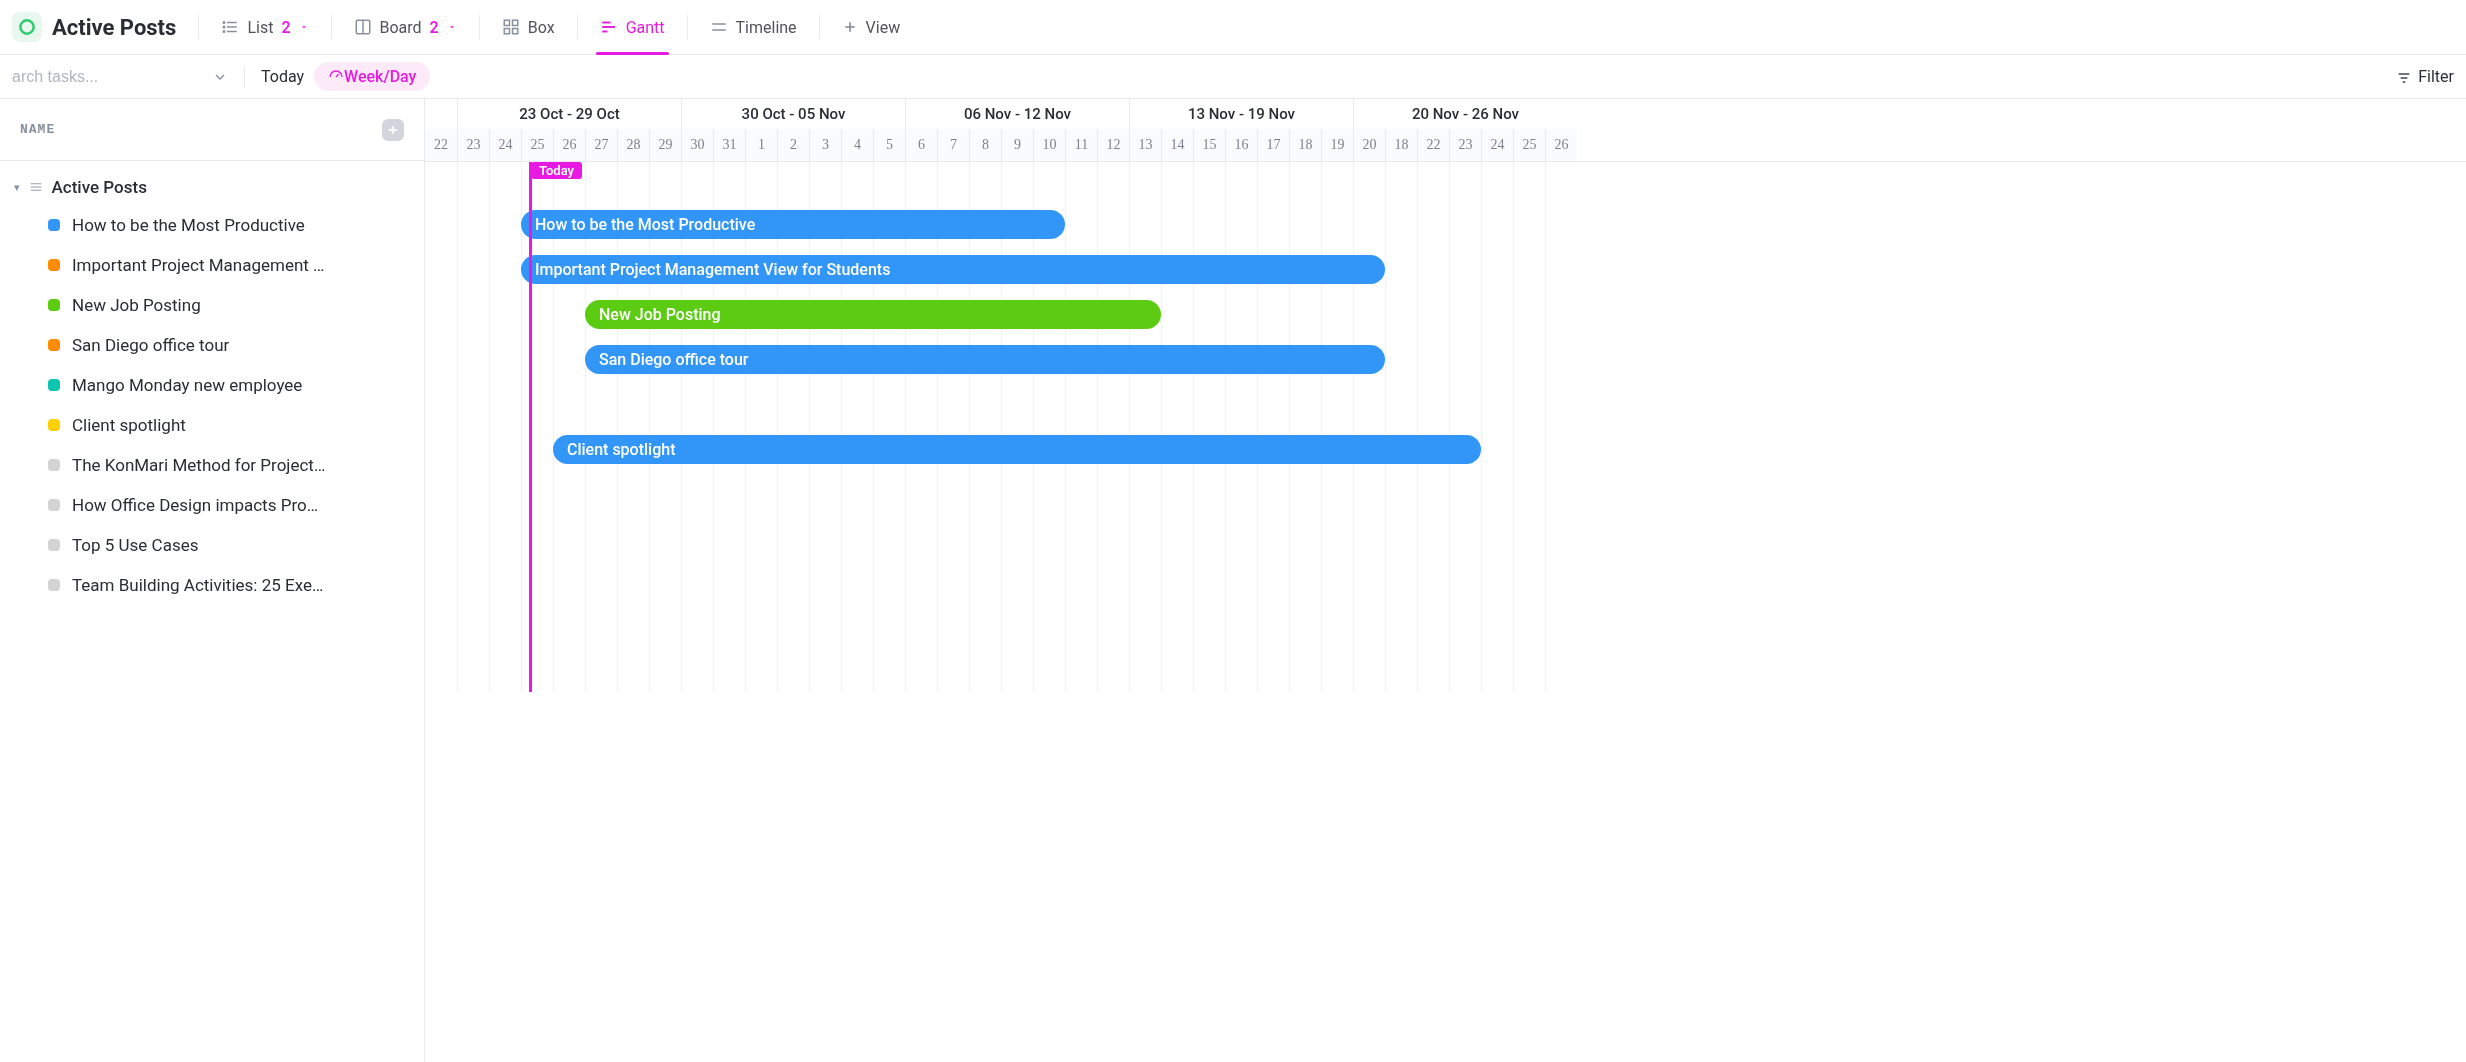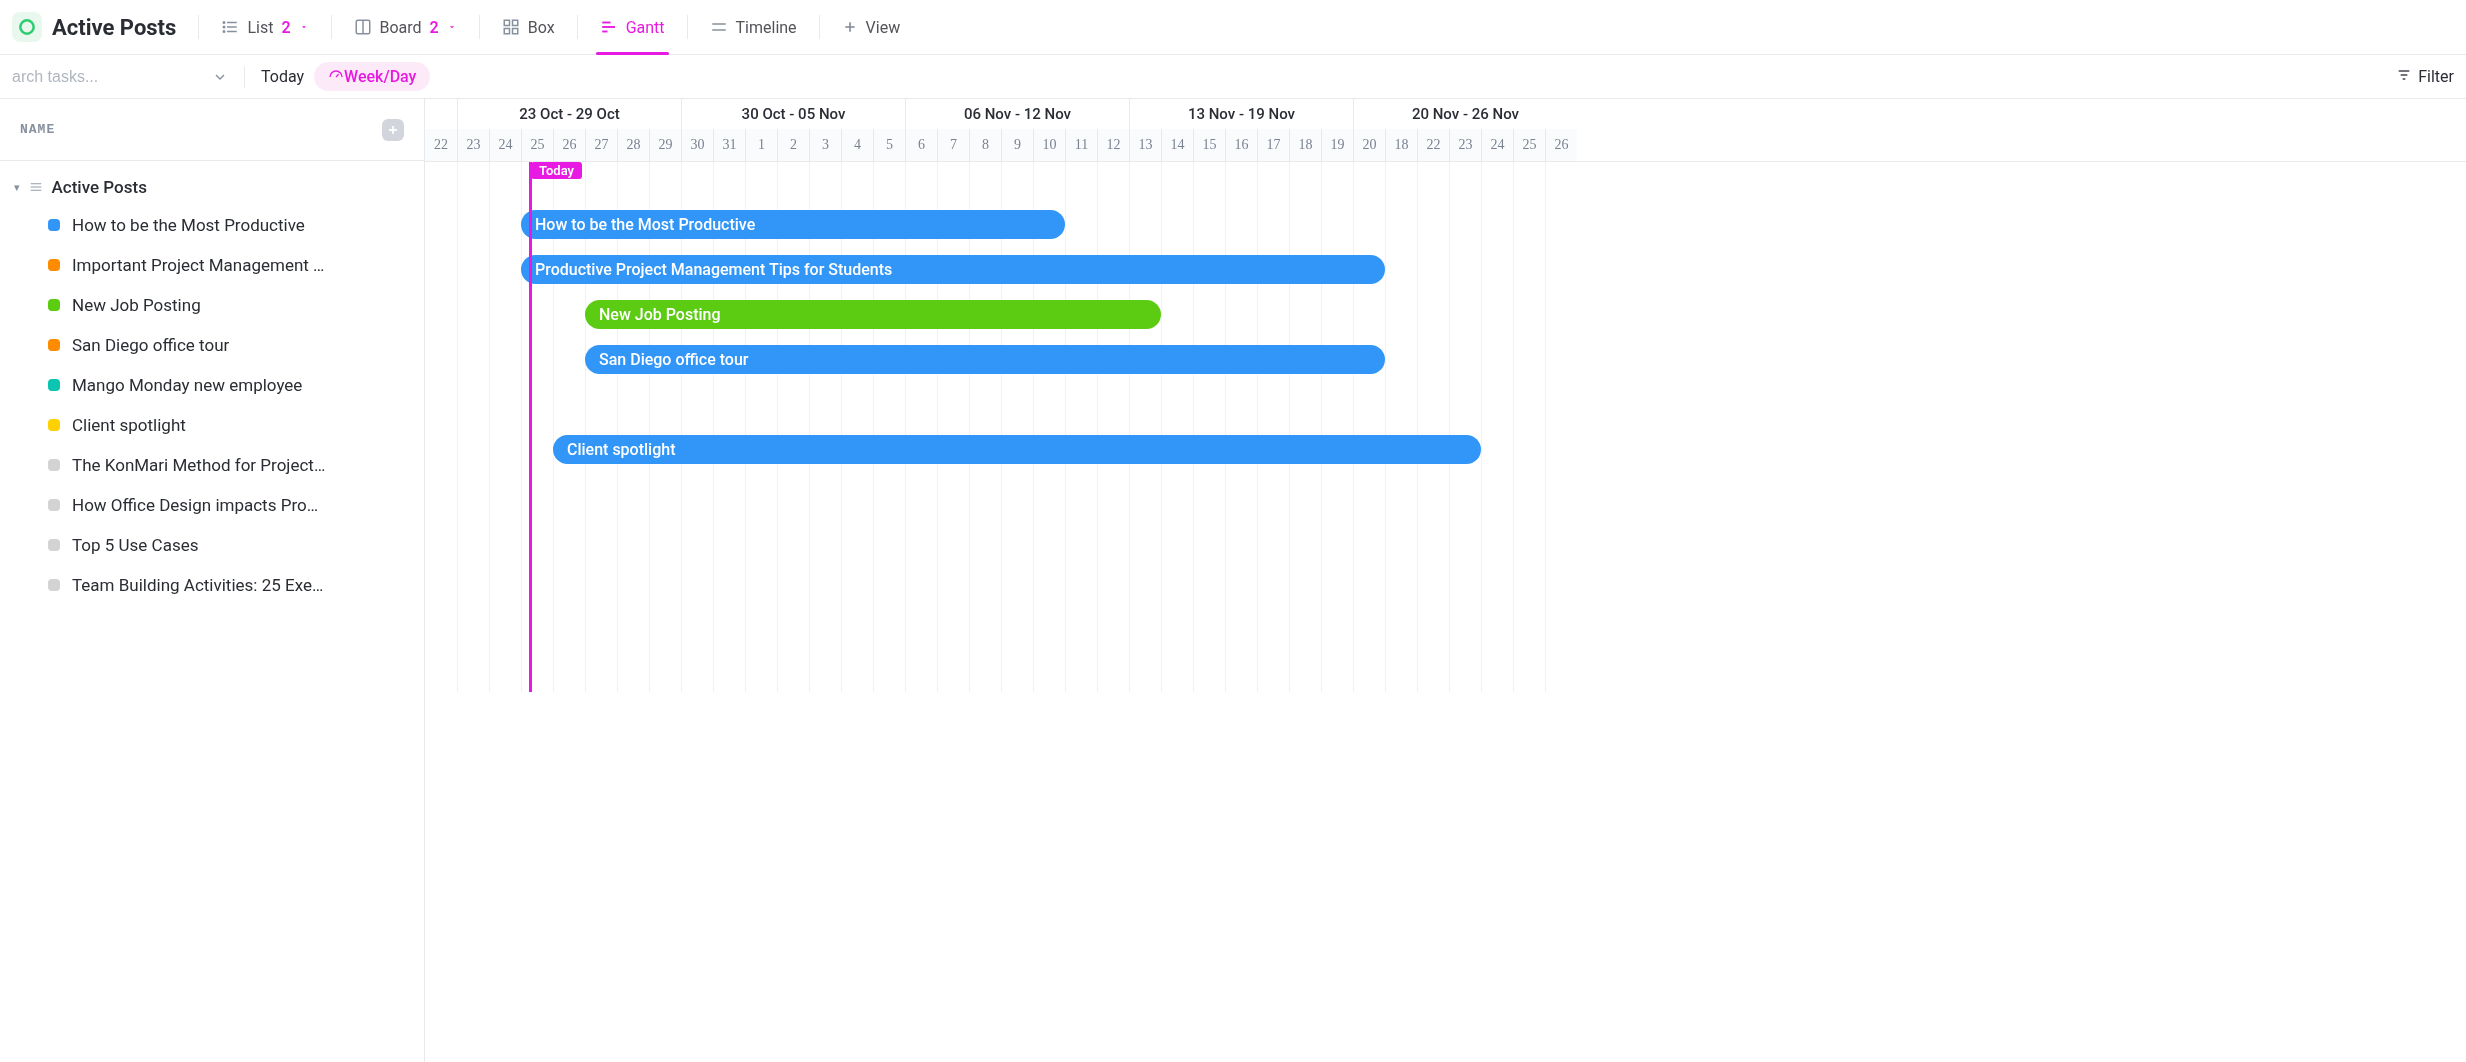--- a/index.html
+++ b/index.html
@@ -57,21 +57,21 @@
   .search-input::placeholder { color:#b0b6bf; }
   .chev-down { color:var(--gray); cursor:pointer; }
   .vdiv2 { width:1px; height:22px; background:var(--border); margin:0 6px; }
   .today-btn { color:#2a2e34; cursor:pointer; }
   .zoom-pill {
     display:flex; align-items:center; background:var(--pink-light);
     color:var(--pink); border-radius:16px; padding:5px 14px; font-weight:500;
   }
   .zoom-pill .ic { color:var(--pink); display:flex; }
   .spacer { flex:1; }
-  .filter-btn { display:flex; gap:6px; align-items:flex-start; color:#2a2e34; cursor:pointer; }
+  .filter-btn { display:flex; gap:6px; align-items:flex-end; color:#2a2e34; cursor:pointer; }
   .filter-btn .ic { color:#2a2e34; }
 
   
   .grid {
     display:grid; grid-template-columns: 425px 1fr; height:calc(100% - 99px);
   }
   .left { border-right:1px solid var(--border); overflow:hidden; }
   .right { overflow:hidden; position:relative; background:#fff;}
 
   
@@ -427,21 +427,21 @@
           <div class="col"></div>
         </div>
       <div class="today-line" id="today-line" style="left: 104px;"></div>
       <div class="today-tag" id="today-tag" style="left: 106px;">Today</div>
       <div class="rows" id="lanes">
         <div class="lane group"></div>
       <div class="lane">
             <div class="bar" style="left: 96px; width: 544px; background: rgb(50, 150, 248);">How to be the Most Productive</div>
           </div>
           <div class="lane">
-            <div class="bar" style="left: 96px; width: 864px; background: rgb(50, 150, 248);">Productive Project Management Tips for Students</div>
+            <div class="bar" style="left: 96px; width: 864px; background: rgb(50, 150, 248);">Important Project Management View for Students</div>
           </div>
           <div class="lane">
             <div class="bar" style="left: 160px; width: 576px; background: rgb(92, 204, 19);">New Job Posting</div>
           </div>
           <div class="lane">
             <div class="bar" style="left: 160px; width: 800px; background: rgb(50, 150, 248);">San Diego office tour</div>
           </div>
           <div class="lane"></div>
           <div class="lane">
             <div class="bar" style="left: 128px; width: 928px; background: rgb(50, 150, 248);">Client spotlight</div>

